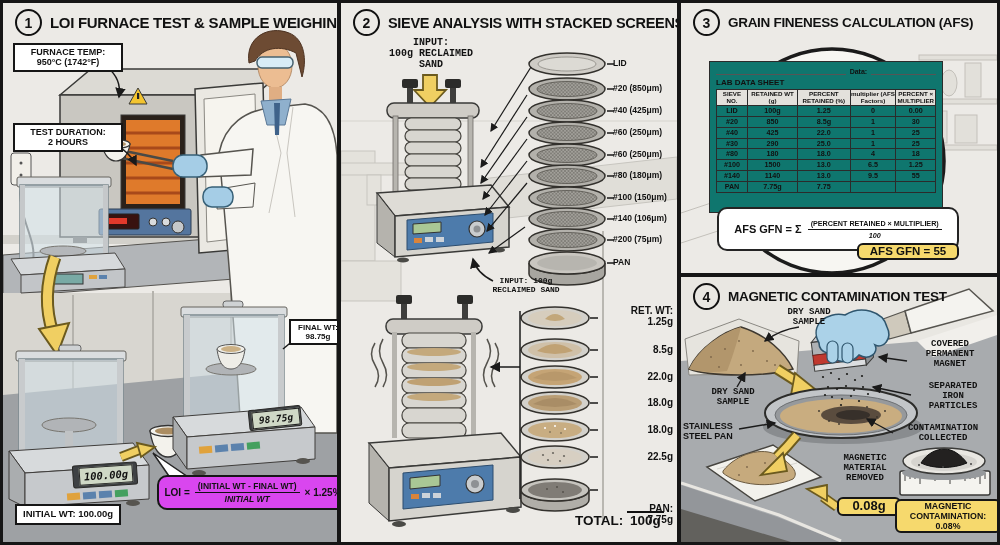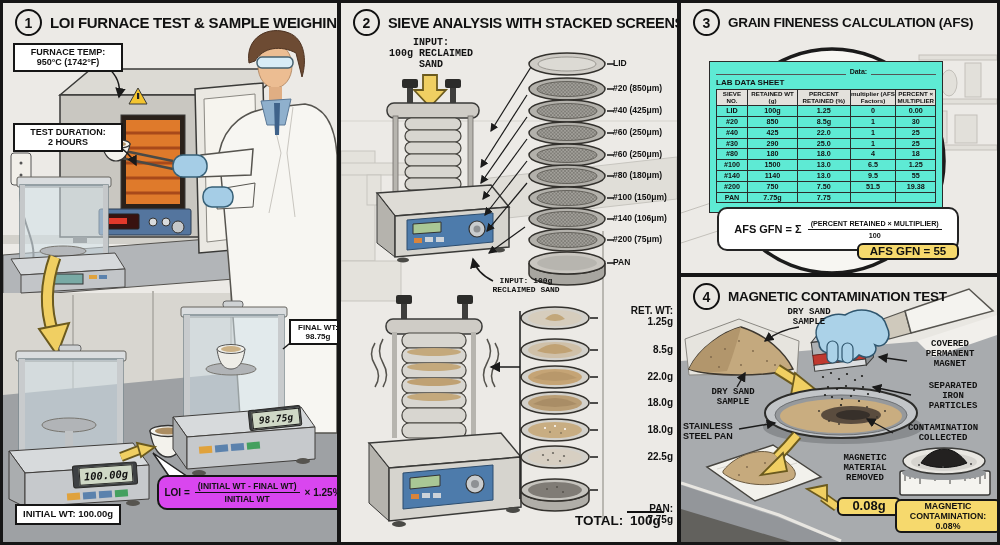--- a/index.html
+++ b/index.html
@@ -25,23 +25,23 @@
   .yellowbox{position:absolute;background:#f6d96d;border:2px solid #161616;border-radius:6px;
              font-weight:bold;text-align:center;white-space:pre-line;line-height:1.15;
              padding:0 4px;z-index:4;}
   .lcd{position:absolute;background:#cfd8c6;border:1.5px solid #222;font-family:"DejaVu Sans Mono",monospace;
        font-style:italic;font-weight:bold;display:flex;align-items:center;justify-content:center;z-index:4;}
   .bubble{position:absolute;background:#d946ef;border:2px solid #161616;border-radius:10px;
           display:flex;align-items:center;justify-content:center;gap:5px;padding:4px 5px;z-index:4;
           font-weight:bold;}
   .frac{display:inline-flex;flex-direction:column;align-items:center;}
   .frac .top{border-bottom:1.7px solid #111;padding:0 3px 1px;}
-  .frac .bot{padding-top:1px;}
+  .frac .bot{padding-top:1px;font-style:italic;}
   
-  .paper{position:absolute;left:28px;top:58px;width:234px;height:152px;background:#5eead4;
+  .paper{position:absolute;left:28px;top:58px;width:234px;height:152px;background:#0f766e;
          border:1.5px solid #2b2b2b;padding:4px 6px;box-sizing:border-box;z-index:3;}
   .data-line{display:flex;align-items:flex-end;gap:4px;font-size:7px;font-weight:bold;height:9px;}
   .data-line .rule{border-bottom:1px solid #555;flex:1;height:8px;}
   .data-line .rule.short{flex:0.5;}
   .sheet-title{font-size:8px;font-weight:bold;margin:3px 0 2px;}
   table.afs{border-collapse:collapse;width:100%;table-layout:fixed;}
   table.afs th,table.afs td{border:1px solid #2b2b2b;text-align:center;font-weight:bold;
        padding:1px 0;line-height:1.08;overflow:hidden;}
   table.afs th{background:#e3e1dc;font-size:6.2px;}
   table.afs td{font-size:7.2px;}
@@ -500,27 +500,20 @@
               <td>1.25</td>
             </tr>
             <tr>
               <td>#140</td>
               <td>1140</td>
               <td>13.0</td>
               <td>9.5</td>
               <td>55</td>
             </tr>
             <tr>
-              <td>#200</td>
-              <td>750</td>
-              <td>7.50</td>
-              <td>51.5</td>
-              <td>19.38</td>
-            </tr>
-            <tr>
               <td>PAN</td>
               <td>7.75g</td>
               <td>7.75</td>
               <td></td>
               <td></td>
             </tr>
           </tbody>
         </table>
     </div>
     <div class="formula-box">

